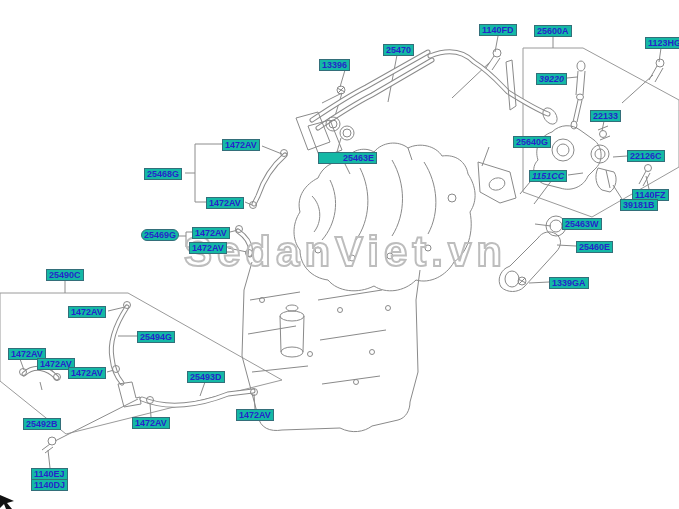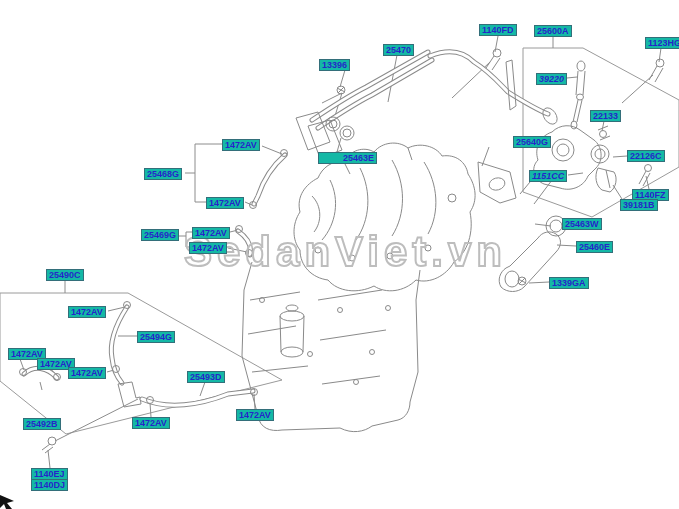--- a/index.html
+++ b/index.html
@@ -259,21 +259,21 @@
       <div class="part-label" style="left: 469px; top: 136px; margin-left: 44px;">25640G</div>
       <div class="part-label" style="left: 627px; top: 150px;">22126C</div>
       <div class="part-label" style="left: 529px; top: 170px; font-style: italic;">1151CC</div>
       <div class="part-label" style="left: 632px; top: 189px;">1140FZ</div>
       <div class="part-label" style="left: 620px; top: 199px;">39181B</div>
       <div class="part-label" style="left: 318px; top: 152px; padding-left: 24px;">25463E</div>
       <div class="part-label" style="left: 222px; top: 139px;">1472AV</div>
       <div class="part-label" style="left: 144px; top: 168px;">25468G</div>
       <div class="part-label" style="left: 206px; top: 197px;">1472AV</div>
       <div class="part-label" style="left: 192px; top: 227px;">1472AV</div>
-      <div class="part-label" style="left: 141px; top: 229px;">25469G</div>
+      <div class="part-label" style="left: 141px; top: 229px; border-radius: 6px;">25469G</div>
       <div class="part-label" style="left: 189px; top: 242px;">1472AV</div>
       <div class="part-label" style="left: 521px; top: 218px; margin-left: 41px;">25463W</div>
       <div class="part-label" style="left: 576px; top: 241px;">25460E</div>
       <div class="part-label" style="left: 549px; top: 277px;">1339GA</div>
       <div class="part-label" style="left: 46px; top: 269px;">25490C</div>
       <div class="part-label" style="left: 68px; top: 306px;">1472AV</div>
       <div class="part-label" style="left: 137px; top: 331px;">25494G</div>
       <div class="part-label" style="left: 8px; top: 348px;">1472AV</div>
       <div class="part-label" style="left: 37px; top: 358px;">1472AV</div>
       <div class="part-label" style="left: 68px; top: 367px;">1472AV</div>

